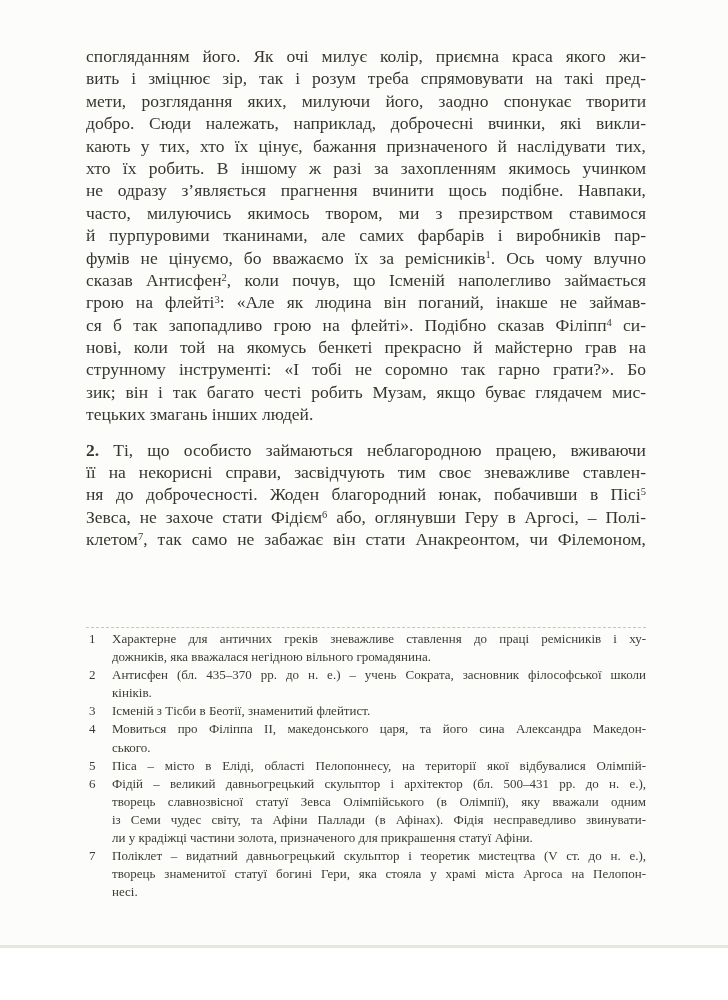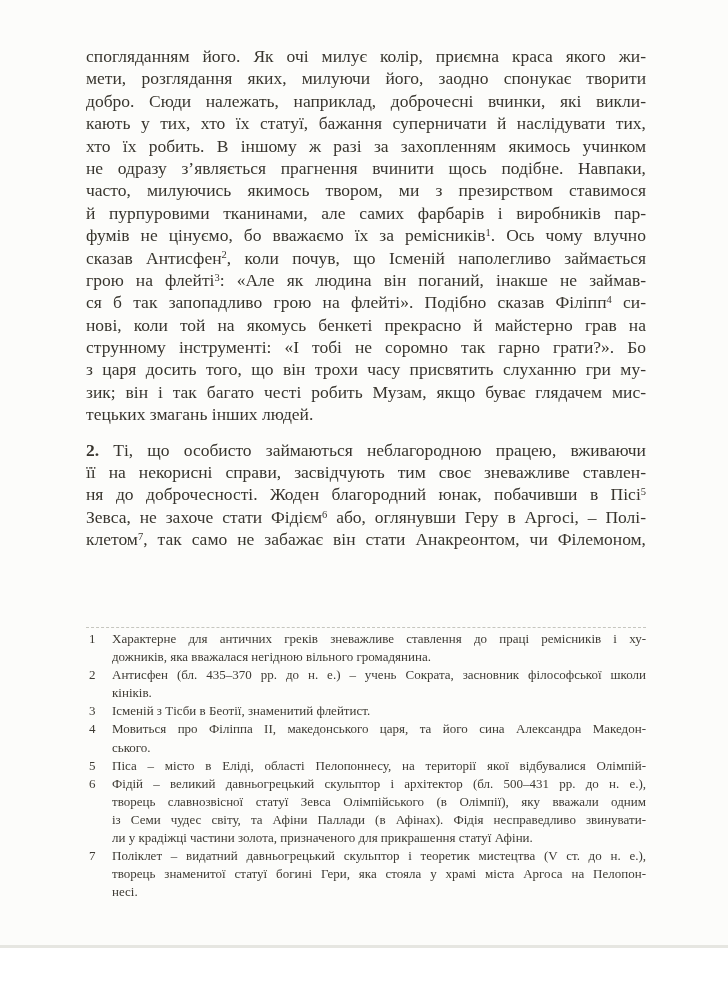--- a/index.html
+++ b/index.html
@@ -51,34 +51,34 @@
     background:#e6e6e1;
   }
 </style>
 </head>
 <body>
 
 <div class="page">
   <div class="main-text" id="main-text">
       <div class="para">
         <div class="line">спогляданням його. Як очі милує колір, приємна краса якого жи-</div>
+        <div class="line">вить і зміцнює зір, так і розум треба спрямовувати на такі пред-</div>
         <div class="line">мети, розглядання яких, милуючи його, заодно спонукає творити</div>
         <div class="line">добро. Сюди належать, наприклад, доброчесні вчинки, які викли-</div>
-        <div class="line">кають у тих, хто їх статуї, бажання суперничати й наслідувати тих,</div>
+        <div class="line">кають у тих, хто їх цінує, бажання призначеного й наслідувати тих,</div>
         <div class="line">хто їх робить. В іншому ж разі за захопленням якимось учинком</div>
         <div class="line">не одразу з’являється прагнення вчинити щось подібне. Навпаки,</div>
         <div class="line">часто, милуючись якимось твором, ми з презирством ставимося</div>
         <div class="line">й пурпуровими тканинами, але самих фарбарів і виробників пар-</div>
         <div class="line">фумів не цінуємо, бо вважаємо їх за ремісників<sup>1</sup>. Ось чому влучно</div>
         <div class="line">сказав Антисфен<sup>2</sup>, коли почув, що Ісменій наполегливо займається</div>
         <div class="line">грою на флейті<sup>3</sup>: «Але як людина він поганий, інакше не займав-</div>
         <div class="line">ся б так запопадливо грою на флейті». Подібно сказав Філіпп<sup>4</sup> си-</div>
         <div class="line">нові, коли той на якомусь бенкеті прекрасно й майстерно грав на</div>
         <div class="line">струнному інструменті: «І тобі не соромно так гарно грати?». Бо</div>
-        <div class="line">з царя досить того, що він трохи часу присвятить слуханню гри му-</div>
         <div class="line">зик; він і так багато честі робить Музам, якщо буває глядачем мис-</div>
         <div class="line flush">тецьких змагань інших людей.</div>
       </div>
       <div class="para">
         <div class="line"><b>2.</b> Ті, що особисто займаються неблагородною працею, вживаючи</div>
         <div class="line">її на некорисні справи, засвідчують тим своє зневажливе ставлен-</div>
         <div class="line">ня до доброчесності. Жоден благородний юнак, побачивши в Пісі<sup>5</sup></div>
         <div class="line">Зевса, не захоче стати Фідієм<sup>6</sup> або, оглянувши Геру в Аргосі, – Полі-</div>
         <div class="line">клетом<sup>7</sup>, так само не забажає він стати Анакреонтом, чи Філемоном,</div>
       </div>

